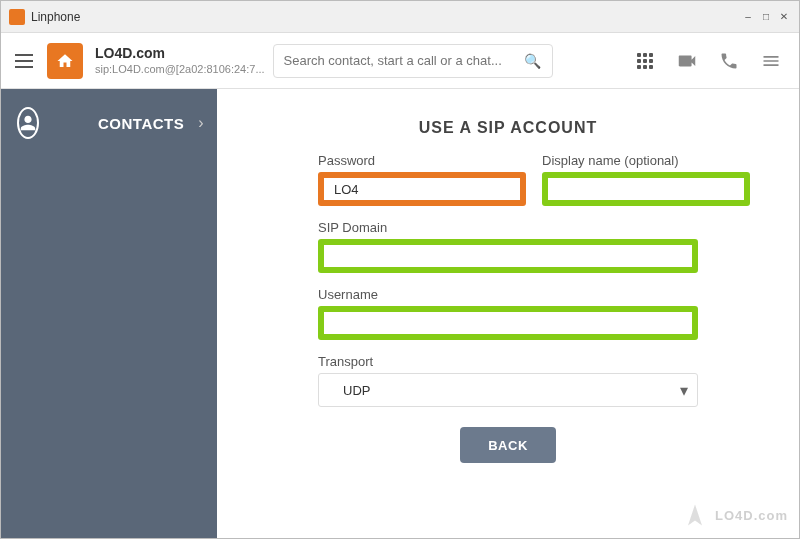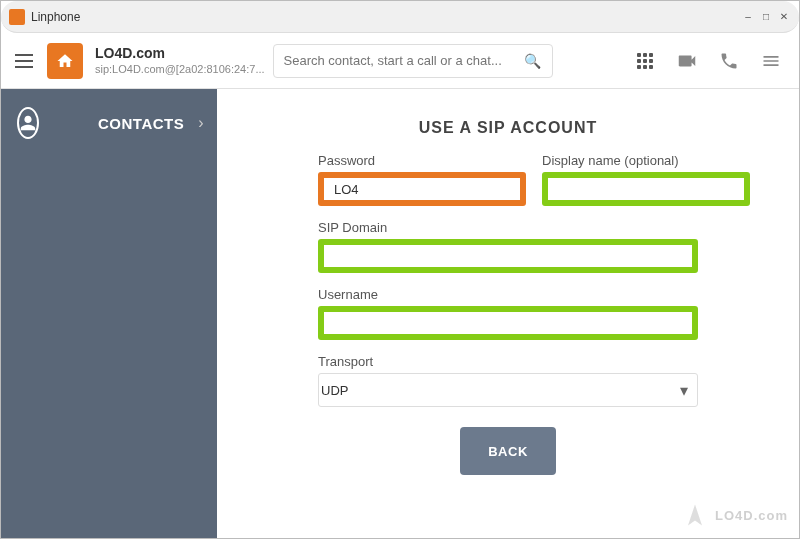--- a/index.html
+++ b/index.html
@@ -16,21 +16,20 @@
 
     
     .title-bar {
       background: #f0f0f0;
       height: 32px;
       display: flex;
       align-items: center;
       padding: 10px 8px;
       border-bottom: 1px solid #ddd;
       flex-shrink: 0;
-      border-radius: 16px;
     }
     .title-bar-icon {
       width: 16px;
       height: 16px;
       background: #e87722;
       border-radius: 2px;
       margin-right: 6px;
     }
     .title-bar-title {
       font-size: 12px;
@@ -268,21 +267,21 @@
     }
     .form-select-wrapper {
       position: relative;
       display: inline-block;
     }
     .form-select {
       height: 34px;
       width: 380px;
       border: 1px solid #ddd;
       border-radius: 3px;
-      padding: 0 2px;
+      padding: 0 24px;
       font-size: 13px;
       outline: none;
       color: #333;
       appearance: none;
       background: #fff;
       cursor: pointer;
     }
     .select-arrow {
       position: absolute;
       right: 10px;
@@ -296,21 +295,21 @@
       gap: 12px;
       justify-content: center;
       margin-top: 20px;
     }
     .btn-back {
       background: #6c7a8d;
       color: #fff;
       border: none;
       border-radius: 4px;
       padding: 8px 28px;
-      height: 48px;
+      height: 36px;
       font-size: 13px;
       font-weight: 600;
       cursor: pointer;
       letter-spacing: 0.5px;
     }
     .btn-use {
       background: #f0a88a;
       color: #fff;
       border: none;
       border-radius: 4px;

